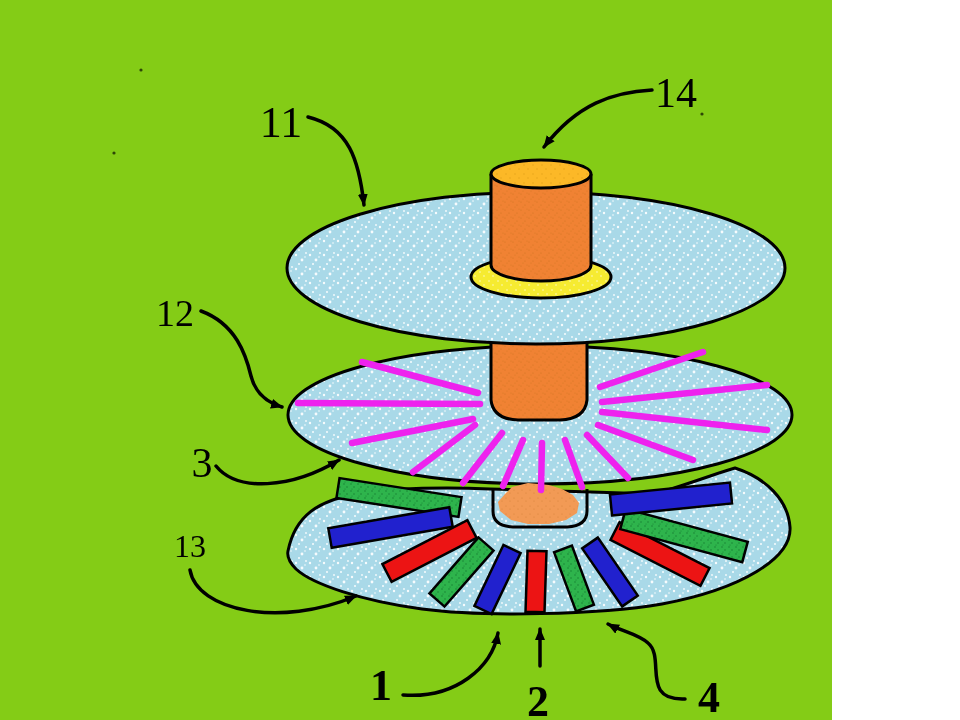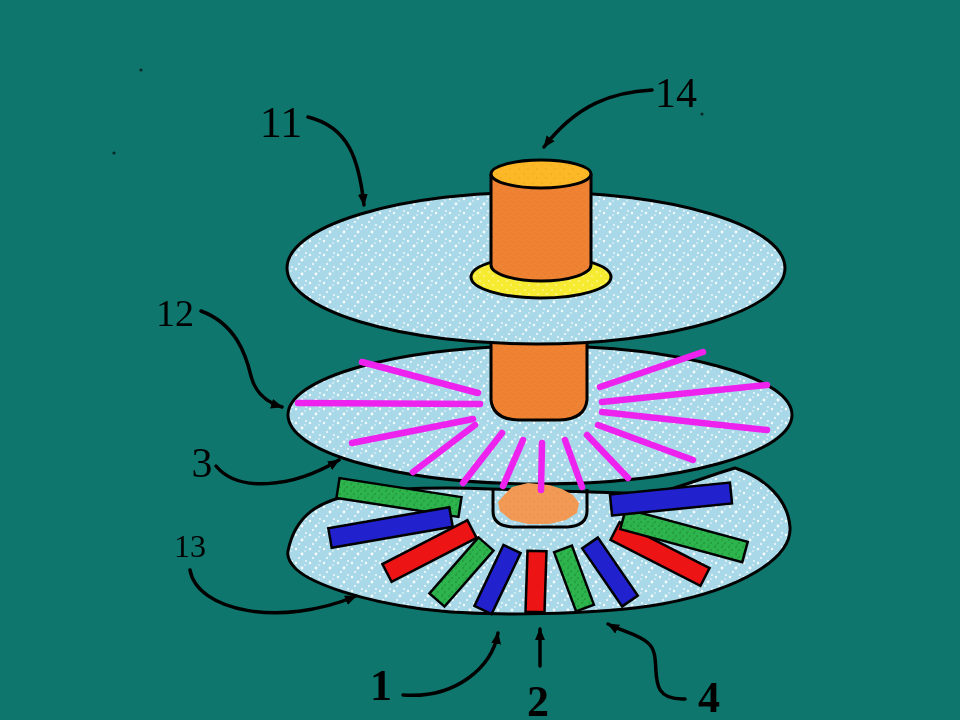--- a/index.html
+++ b/index.html
@@ -5,23 +5,23 @@
   html, body {
     margin: 0;
     padding: 0;
     width: 960px;
     height: 720px;
     background: #ffffff;
     overflow: hidden;
   }
   #figure-wrap {
     position: relative;
-    width: 960px;
+    width: 832px;
     height: 720px;
-    background: #0f766e;
+    background: #84cc16;
   }
   svg text {
     font-family: "Liberation Serif", "DejaVu Serif", serif;
     fill: #000000;
   }
 </style>
 </head>
 <body>
 
 <div id="figure-wrap">

